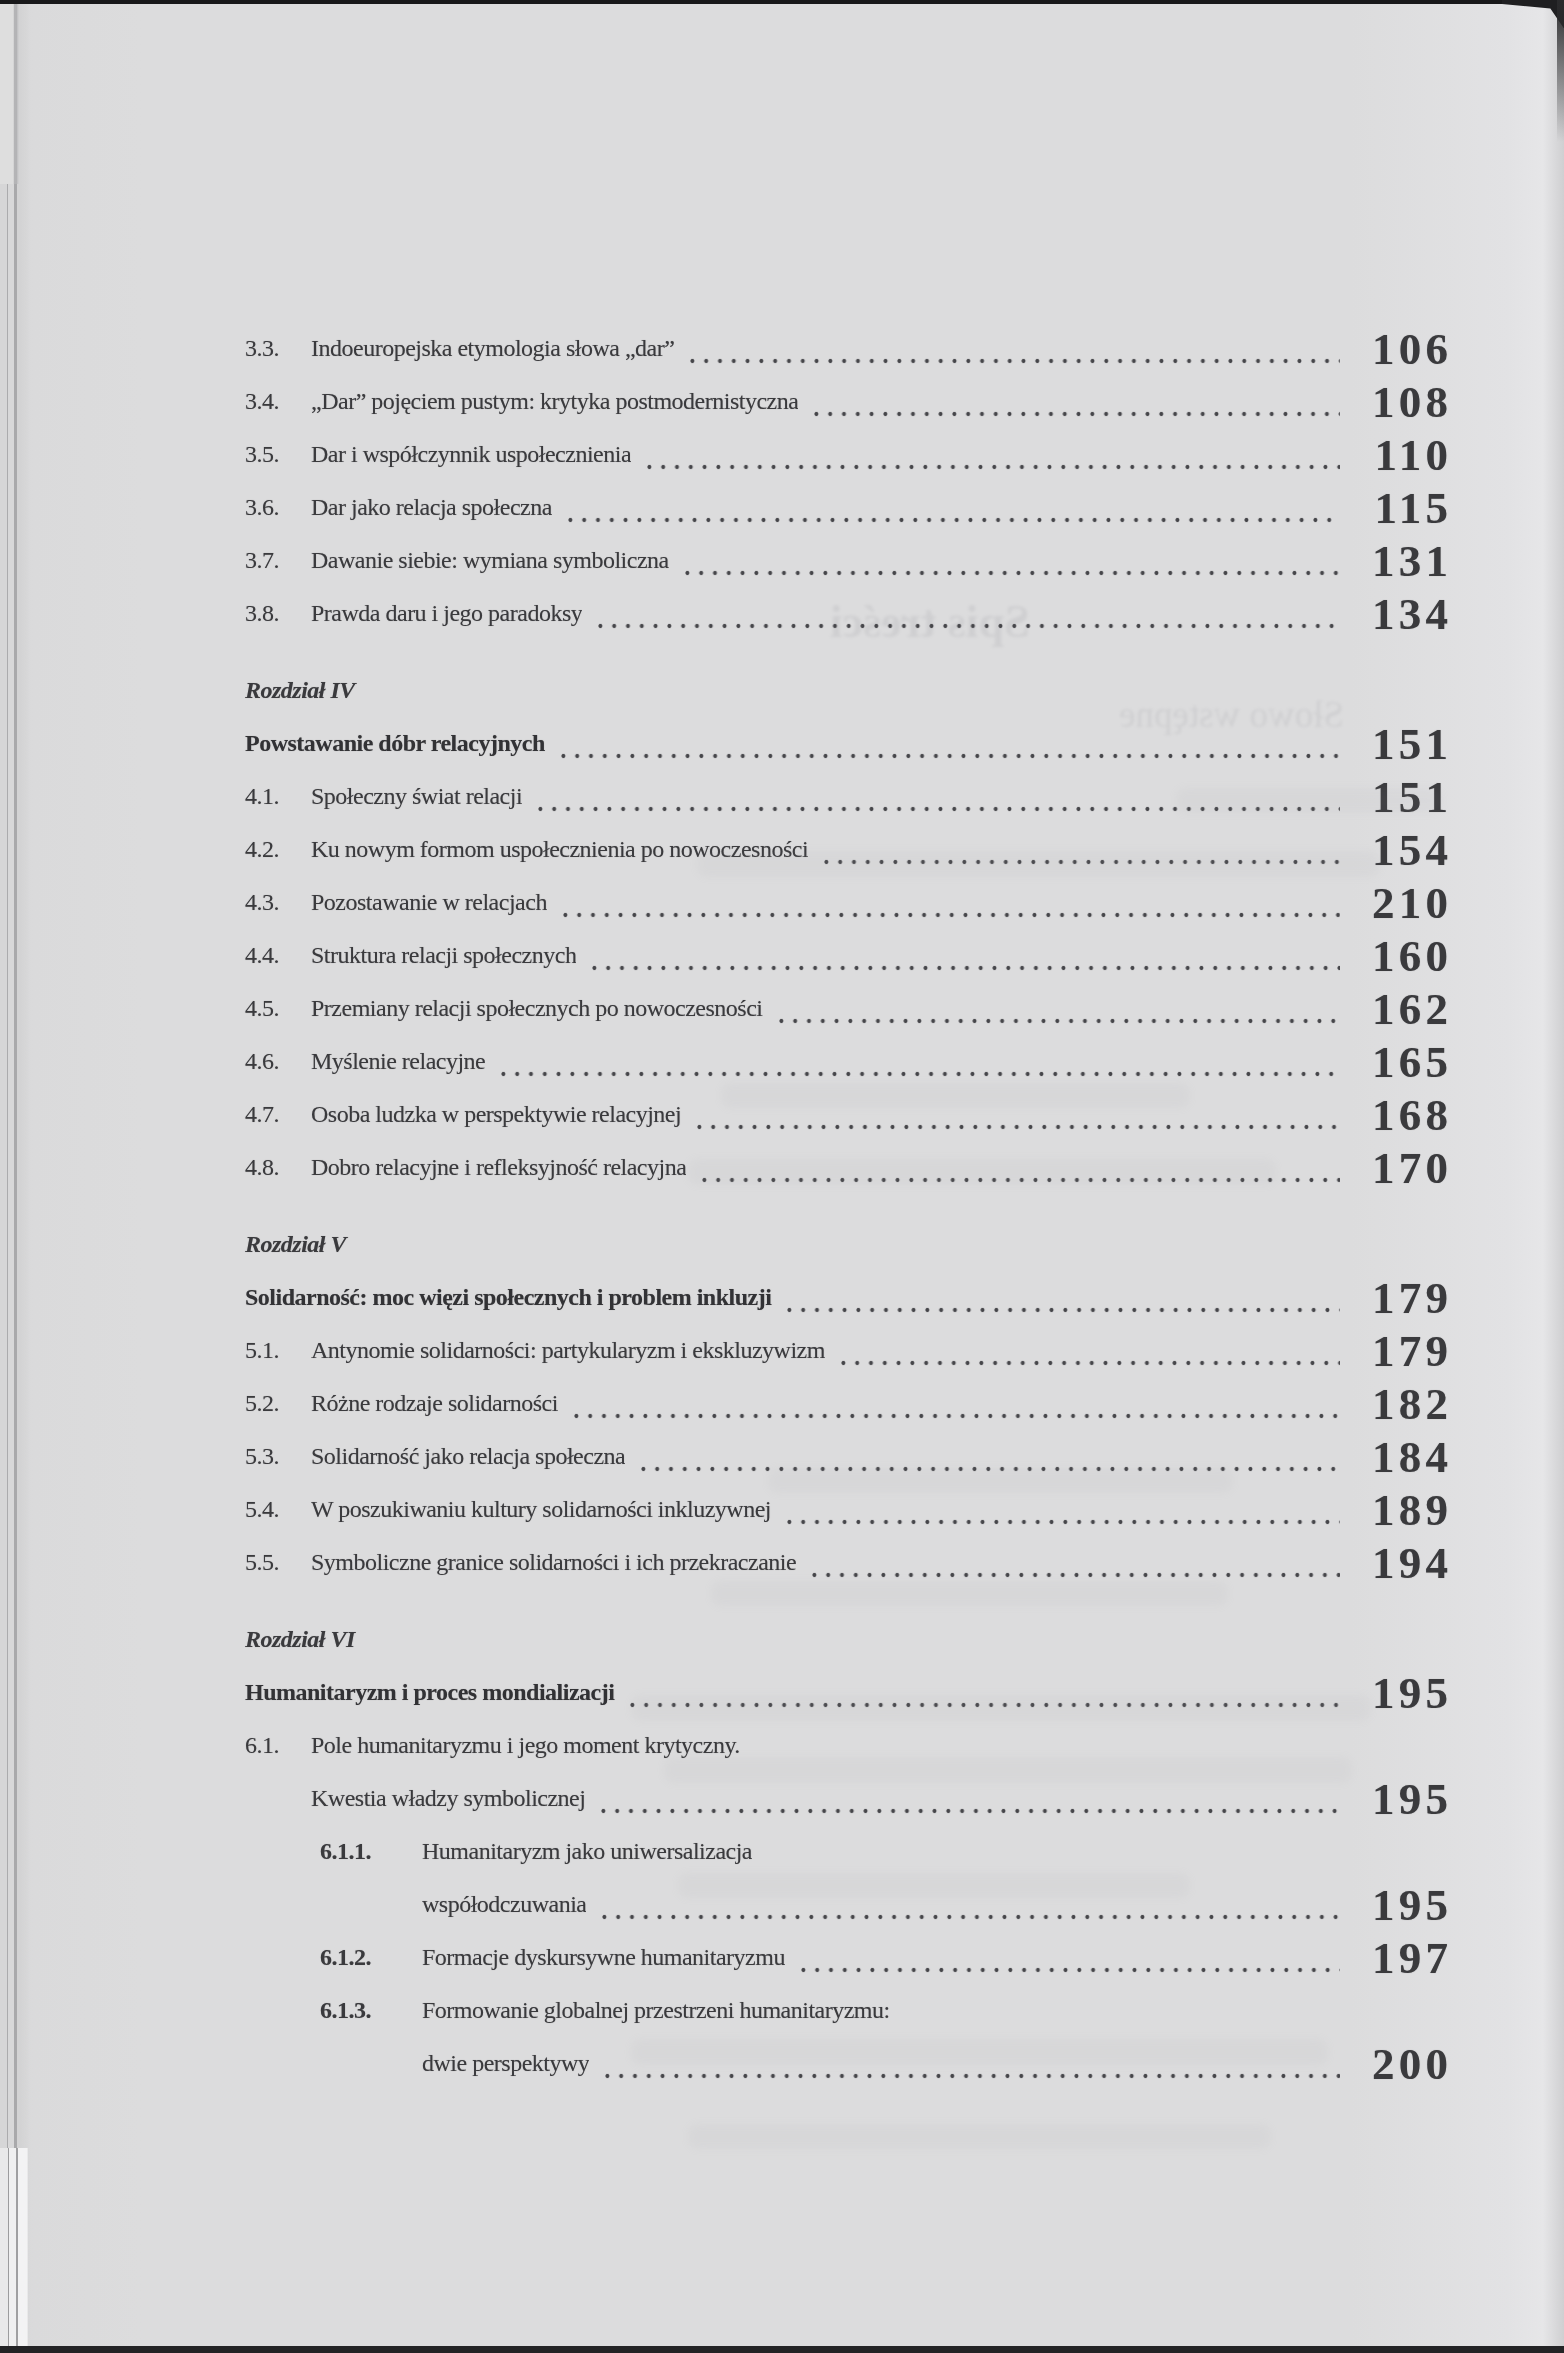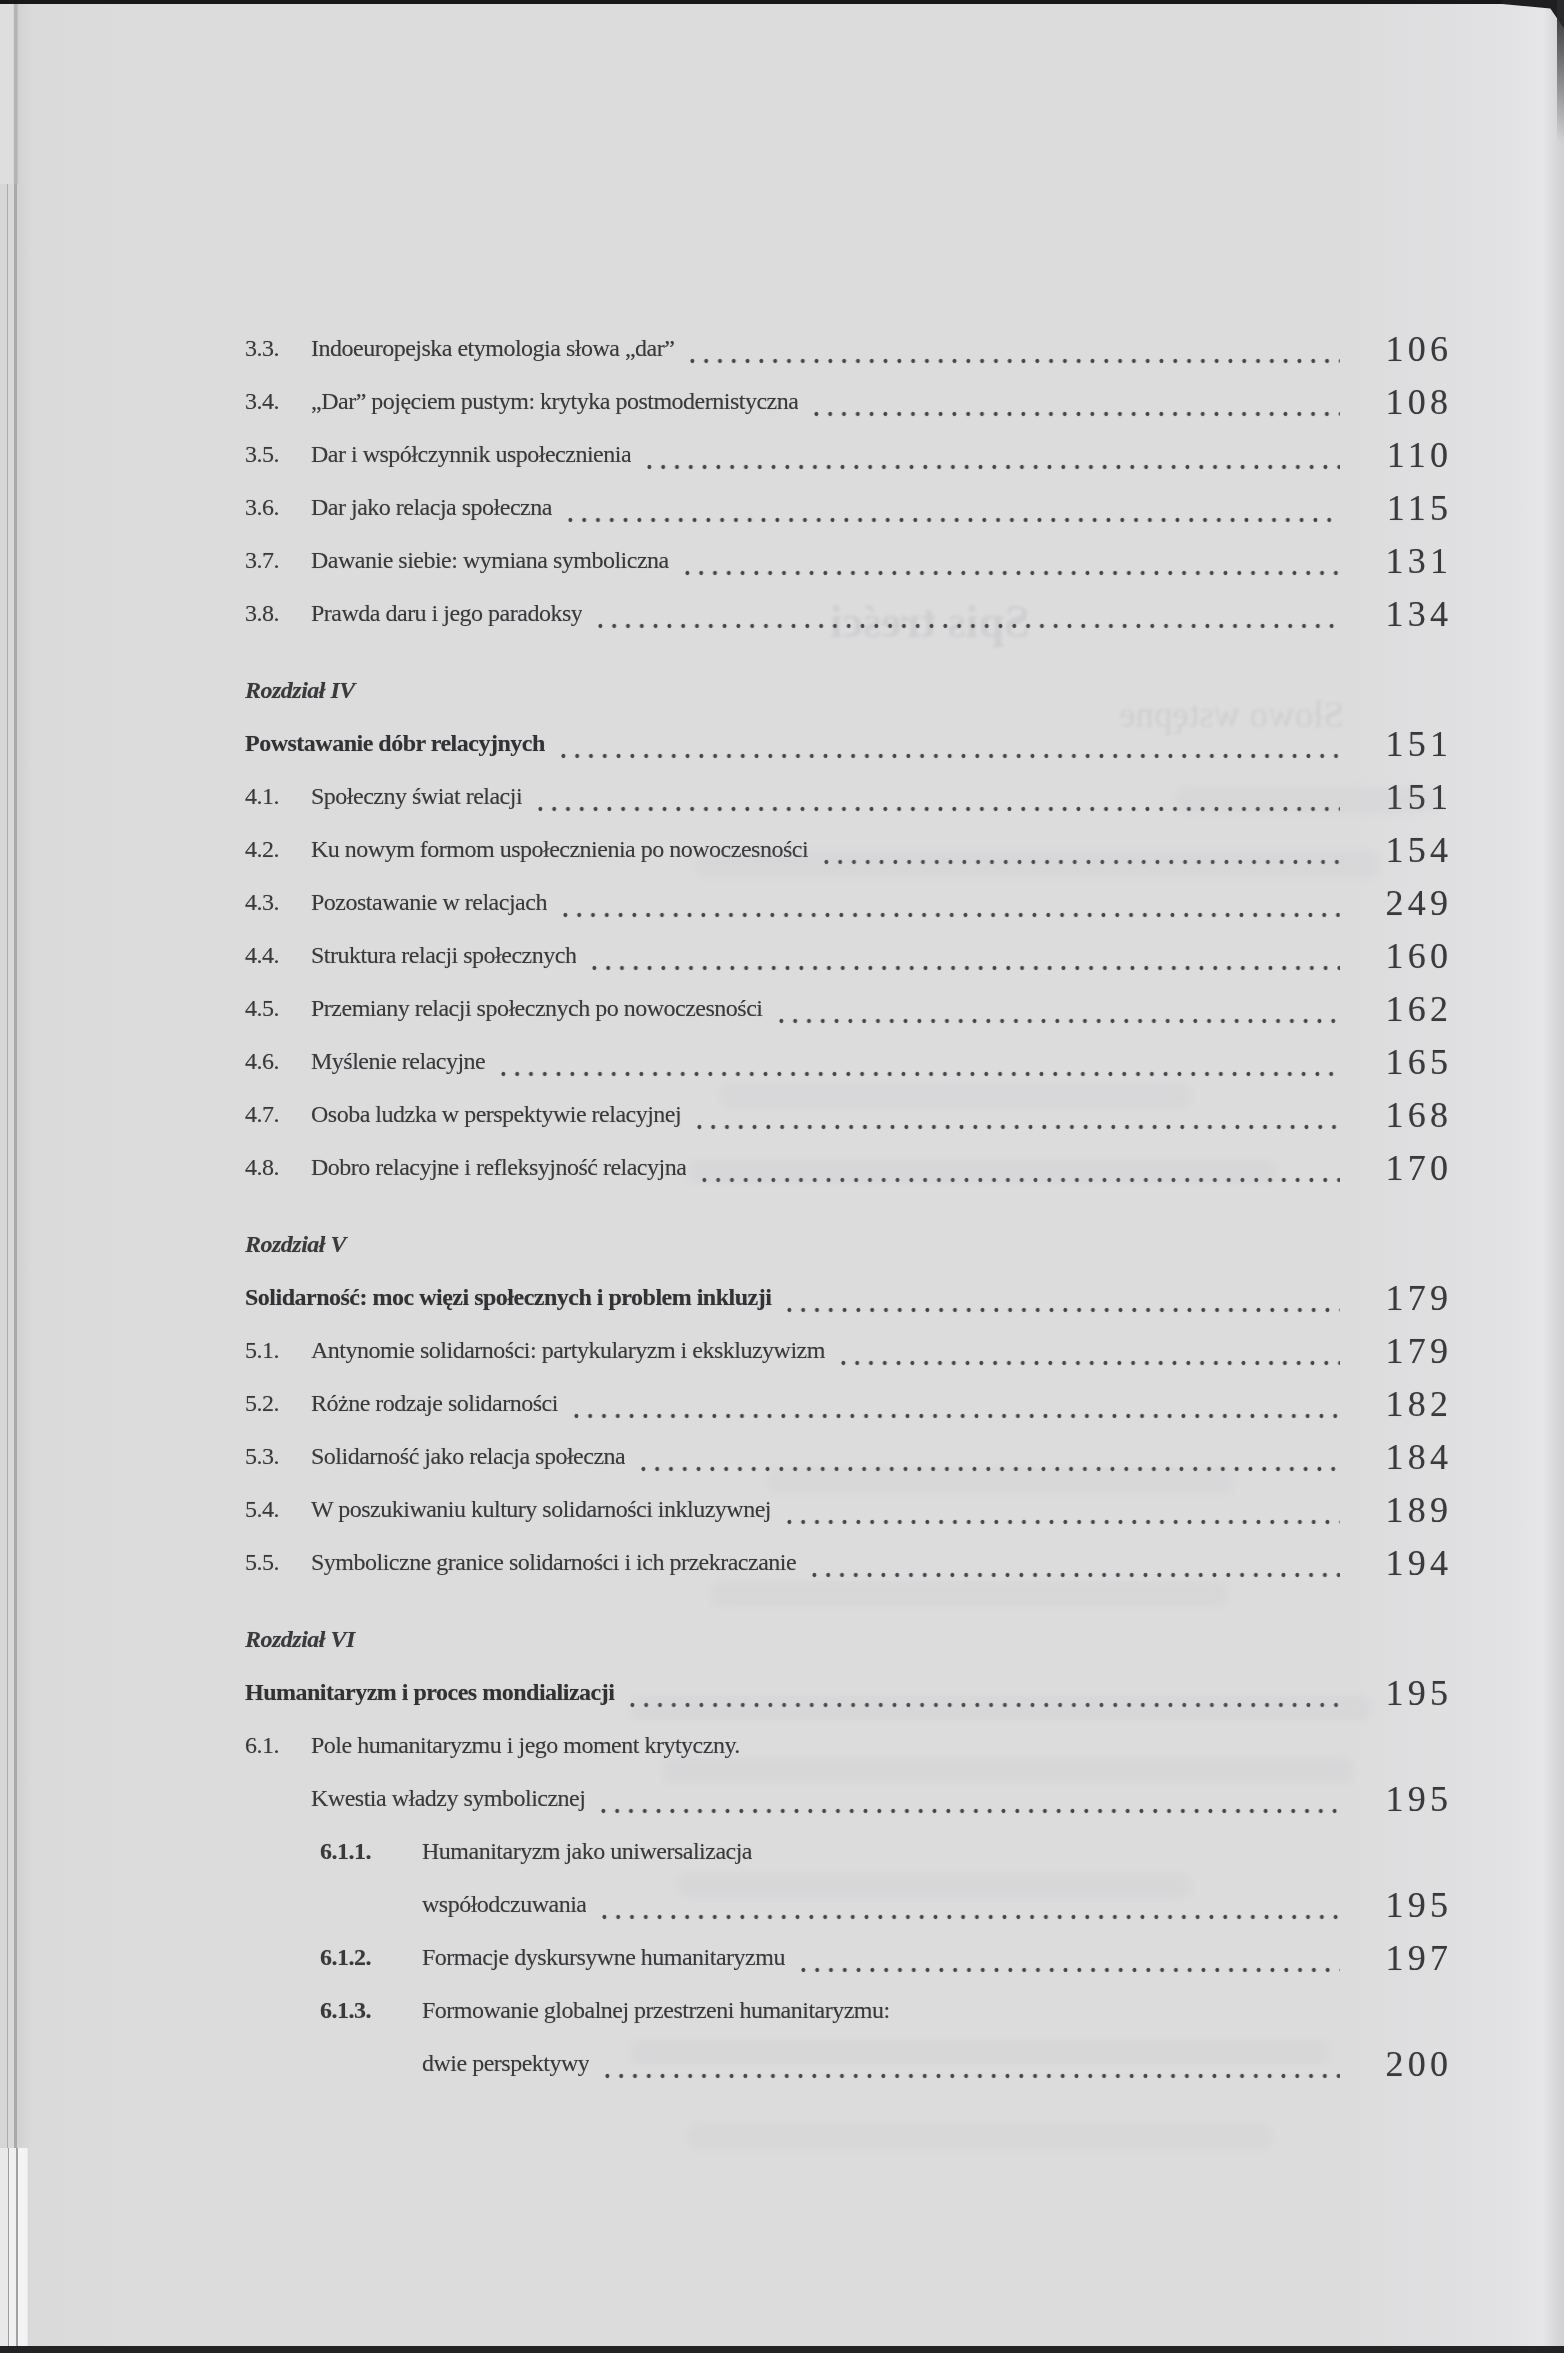--- a/index.html
+++ b/index.html
@@ -40,21 +40,21 @@
   .spacer1{flex:none;width:66px;}
   .spacer2{flex:none;width:177px;}
   .title{flex:none;min-width:0;overflow:hidden;}
   .chapter-label{font-style:italic;}
   .chapter-title{font-weight:bold;color:#323235;}
   .leader{flex:1 1 0;min-width:0;height:5.7px;position:relative;top:12.3px;margin:0 20px 0 16px;
     background-image:radial-gradient(circle at 2.4px 2.8px,#46464a 1.7px,rgba(70,70,74,0) 2.3px);
     background-size:13.8px 5.7px;background-repeat:repeat-x;
     filter:blur(0.3px);}
   .pg{flex:none;width:92px;text-align:right;letter-spacing:4.3px;margin-right:-4.3px;
-    font-size:36px;text-shadow:0 0 0.9px rgba(58,58,61,.38);}
+    font-size:45px;text-shadow:0 0 0.9px rgba(58,58,61,.38);font-weight:bold;}
 
   
   .ghost-text{position:absolute;transform:scaleX(-1);color:#8f8f96;opacity:.16;
     filter:blur(1.4px);white-space:nowrap;}
   .ghost-smudge{position:absolute;background:#9a9aa0;opacity:.07;filter:blur(4.3px);border-radius:9.5px;}
 </style>
 </head>
 <body>
 
 <div class="page">
@@ -123,21 +123,21 @@
       <div class="row">
         <span class="txt num">4.2.</span>
         <span class="txt title">Ku nowym formom uspołecznienia po nowoczesności</span>
         <span class="leader"></span>
         <span class="pg">154</span>
       </div>
       <div class="row">
         <span class="txt num">4.3.</span>
         <span class="txt title">Pozostawanie w relacjach</span>
         <span class="leader"></span>
-        <span class="pg">249</span>
+        <span class="pg">210</span>
       </div>
       <div class="row">
         <span class="txt num">4.4.</span>
         <span class="txt title">Struktura relacji społecznych</span>
         <span class="leader"></span>
         <span class="pg">160</span>
       </div>
       <div class="row">
         <span class="txt num">4.5.</span>
         <span class="txt title">Przemiany relacji społecznych po nowoczesności</span>

